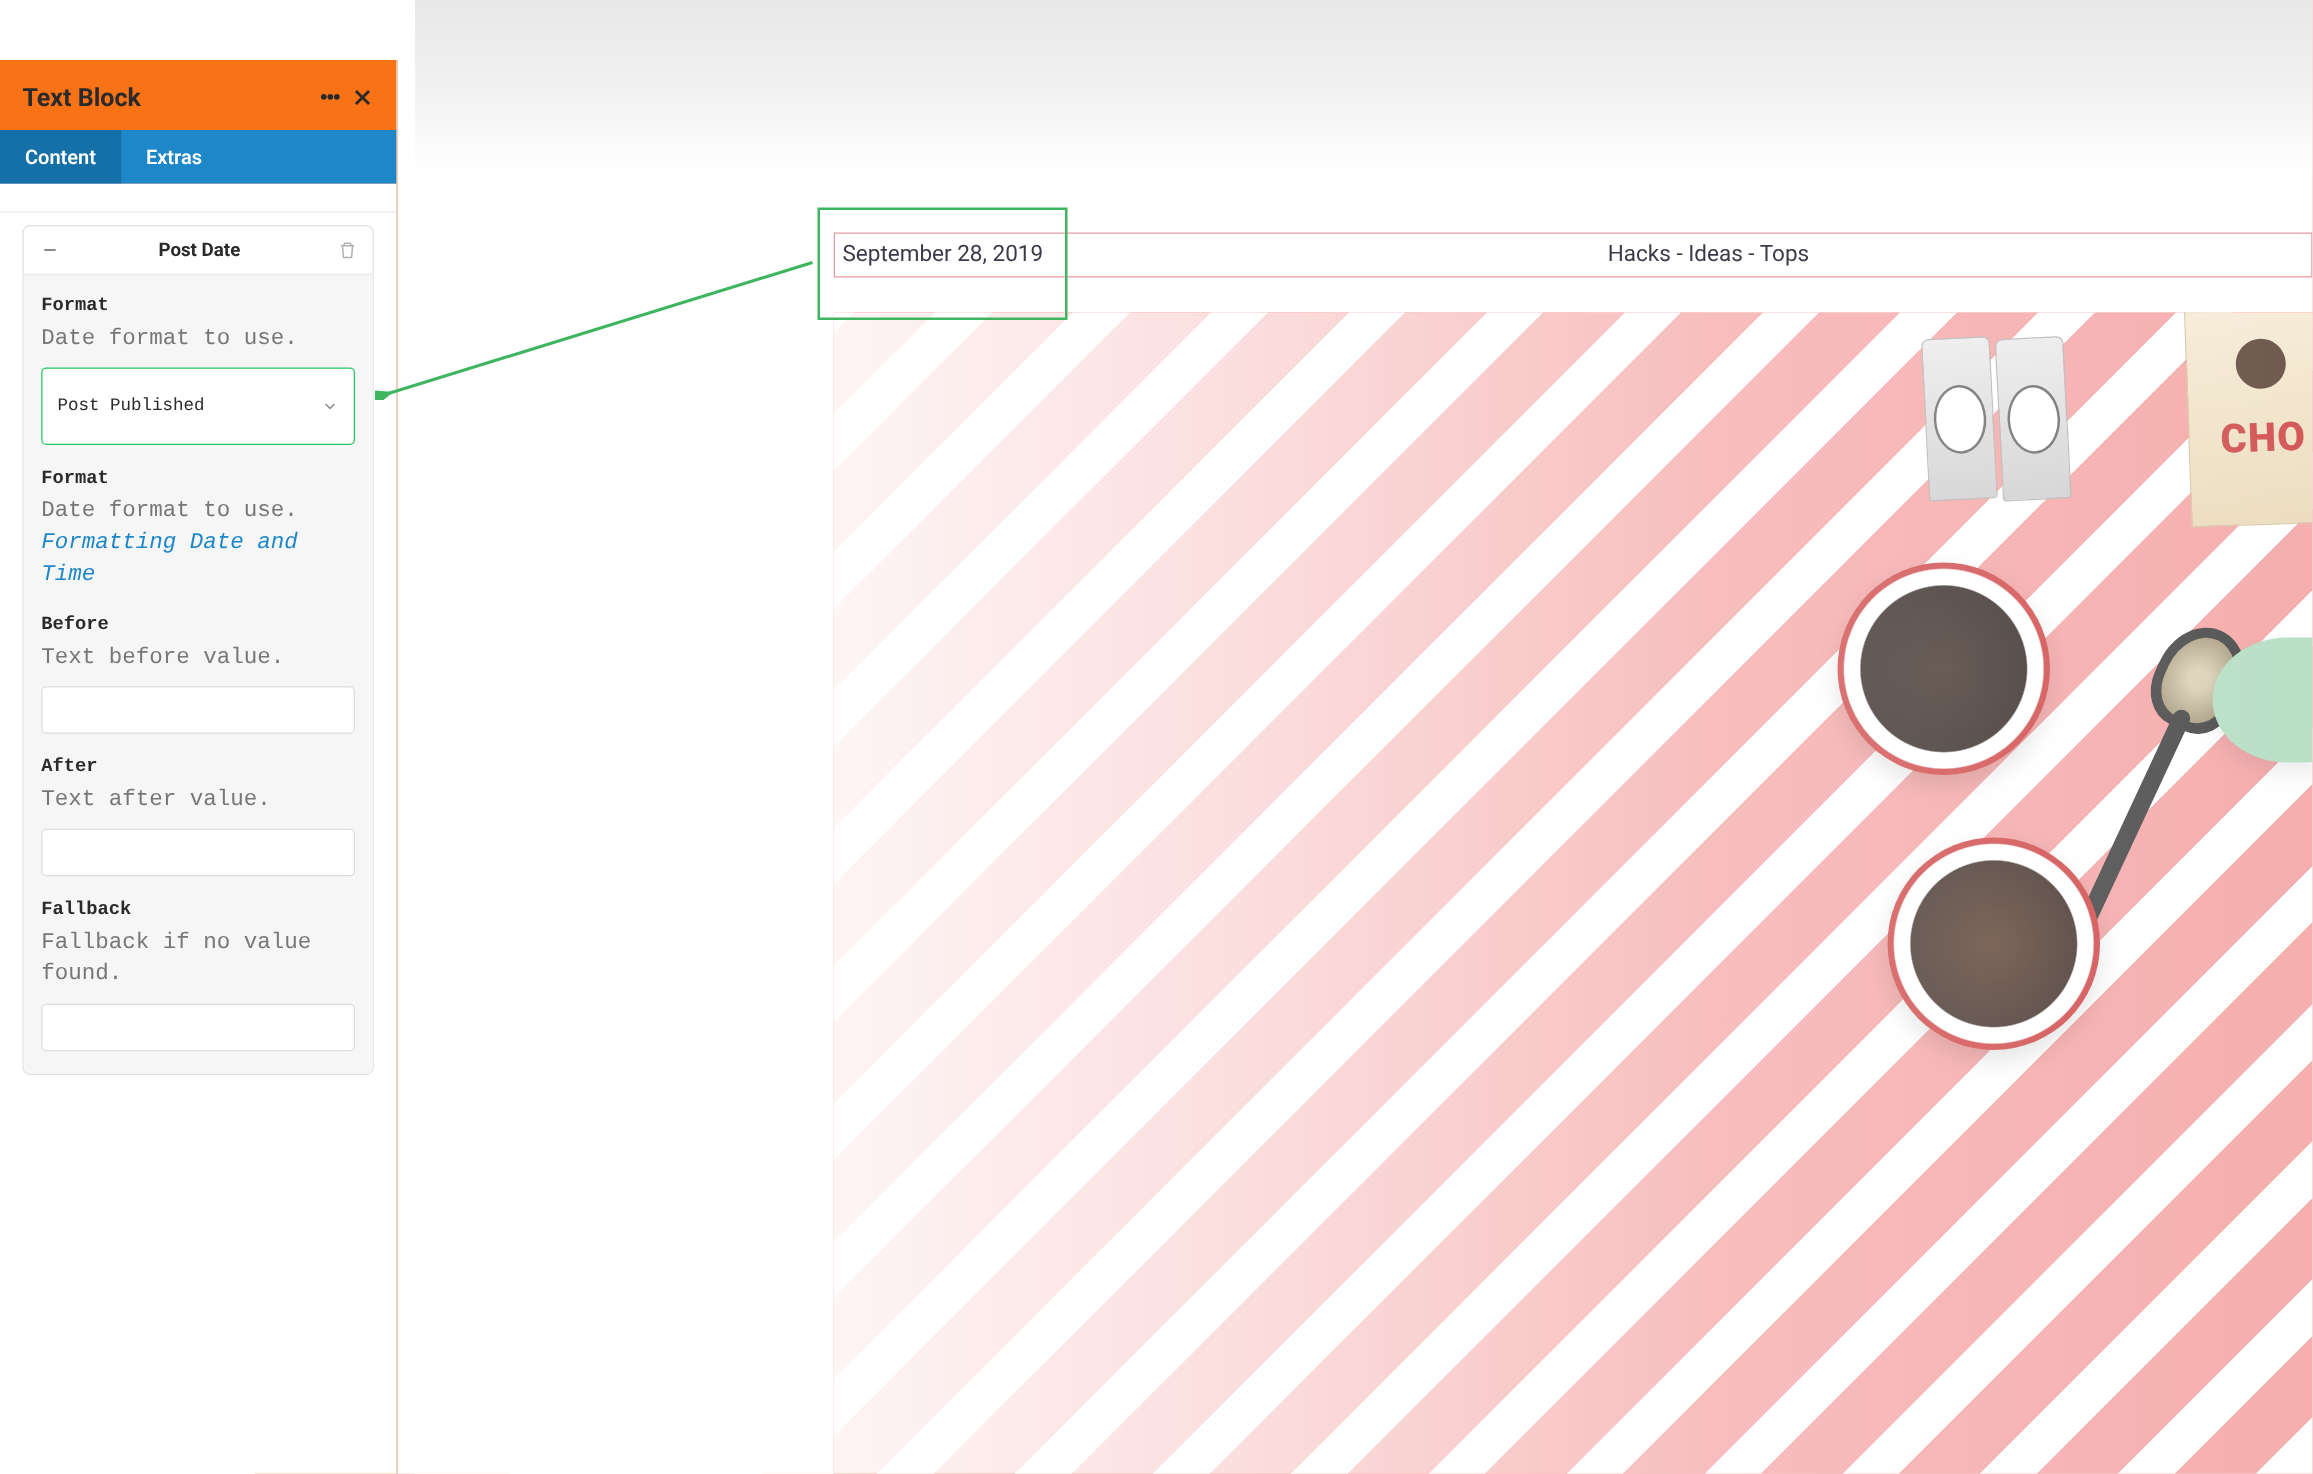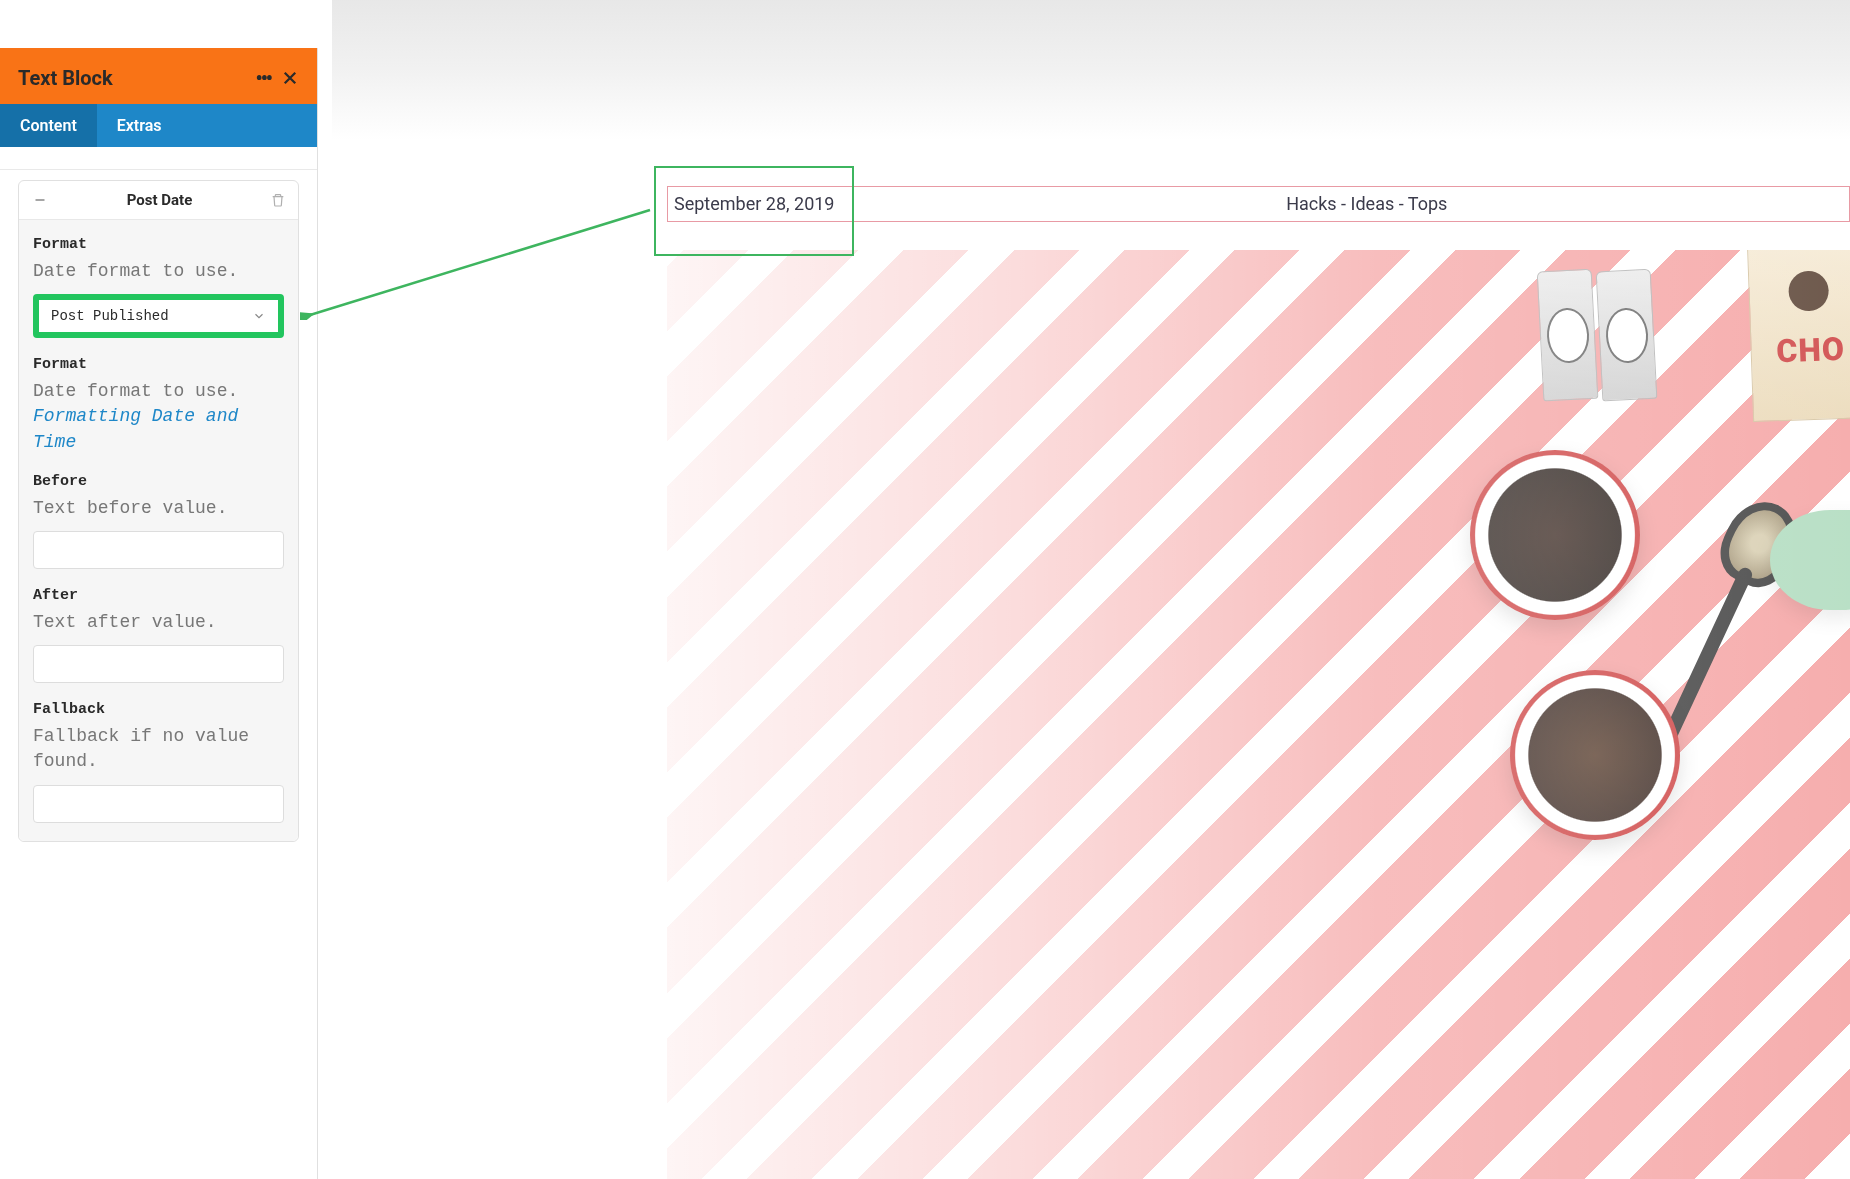--- a/index.html
+++ b/index.html
@@ -159,23 +159,23 @@
     .field-desc a {
       color: #1e87c8;
       font-style: italic;
       text-decoration: none;
     }
     .select-box {
       display: flex;
       align-items: center;
       justify-content: space-between;
       background: #fff;
-      border: 6px solid #22c55e;
+      border: 1px solid #22c55e;
       border-radius: 4px;
-      padding: 8px 12px;
+      padding: 22px 12px;
       cursor: pointer;
       font-size: 14px;
       color: #2a2a2a;
     }
     .chevron-icon {
       width: 14px;
       height: 14px;
       color: #888;
     }
     .text-input {

